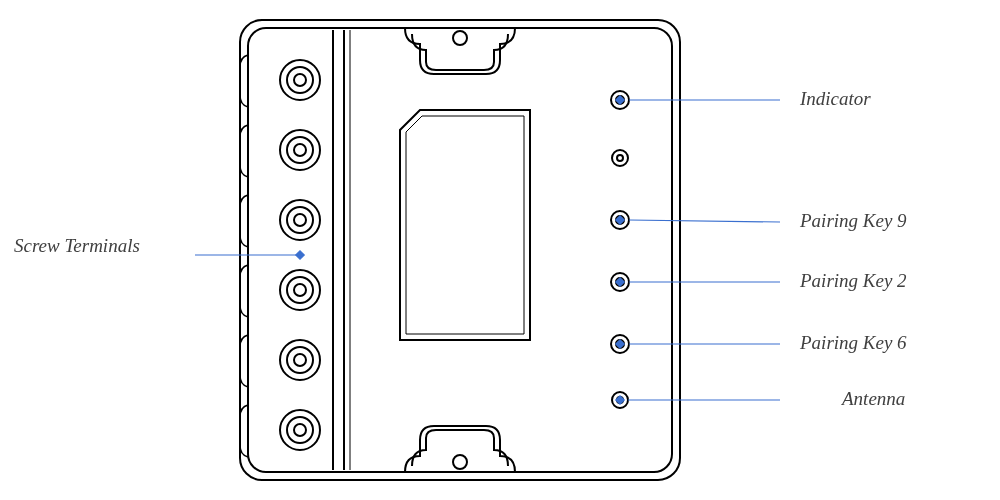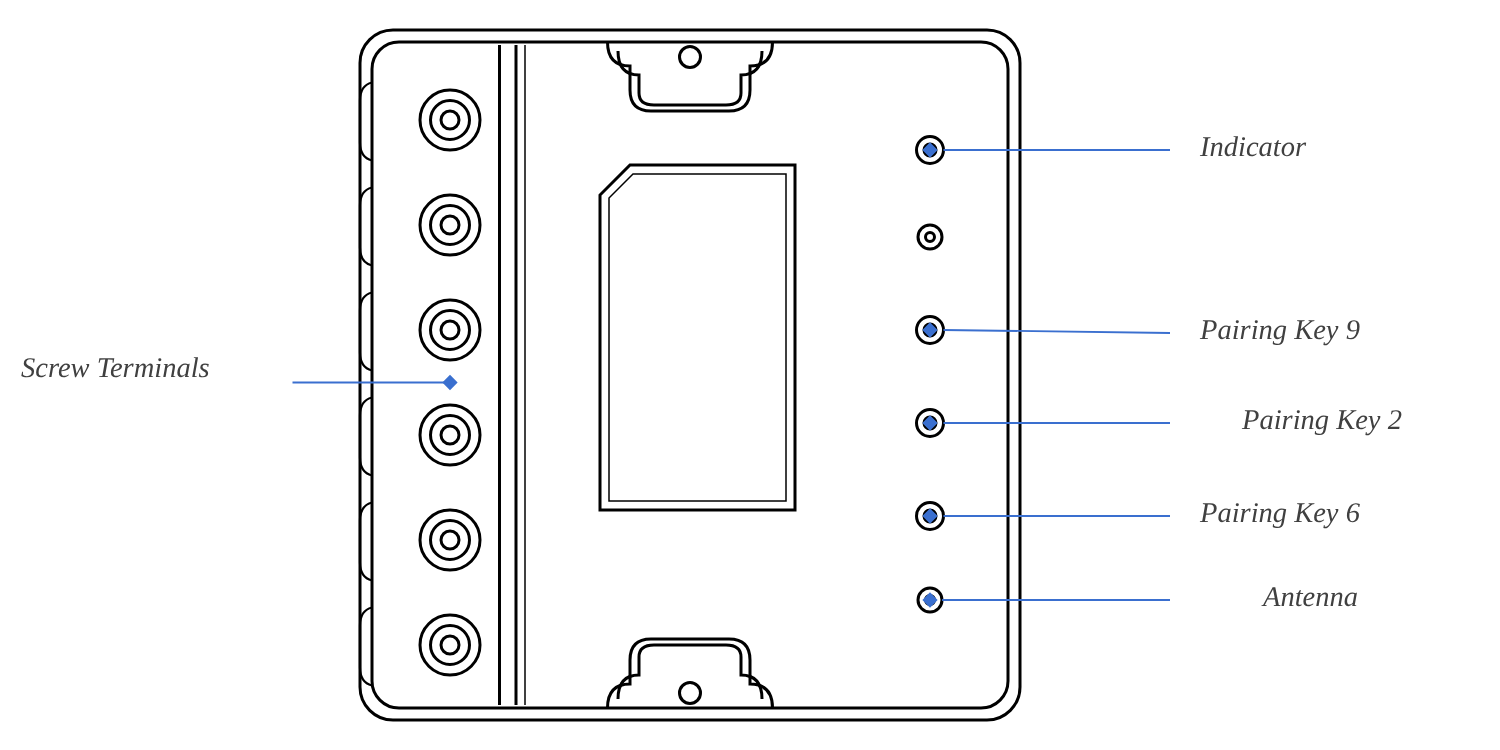--- a/index.html
+++ b/index.html
@@ -164,17 +164,17 @@
     <rect x="617" y="397" width="6" height="6" transform="rotate(45 620 400)"></rect>
   </g>
 </svg>
 
 <div class="label" style="left:14px;  top:235px;">Screw Terminals</div>
 
 <div class="label" style="left:800px; top:88px;">Indicator</div>
 
 <div class="label" style="left:800px; top:210px;">Pairing Key 9</div>
 
-<div class="label" style="left:828px; top:270px;">Pairing Key 2</div>
+<div class="label" style="left:800px; top:270px;">Pairing Key 2</div>
 
 <div class="label" style="left:800px; top:332px;">Pairing Key 6</div>
 
 <div class="label" style="left:842px; top:388px;">Antenna</div>
 
 </body></html>

